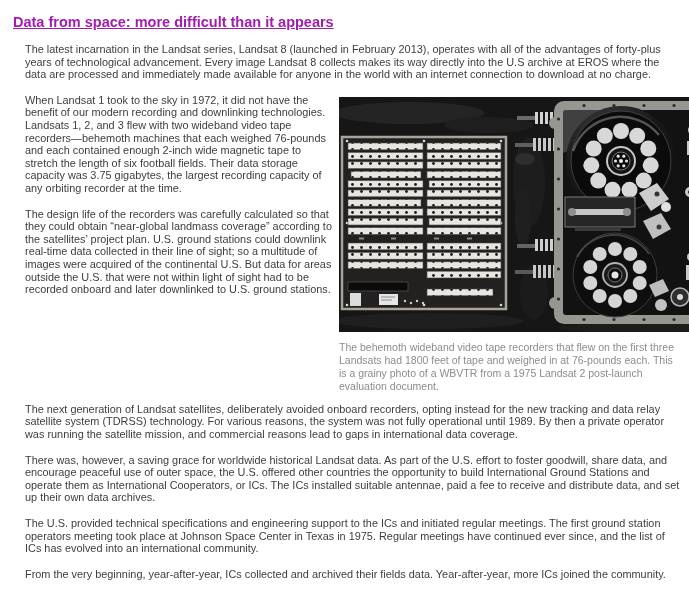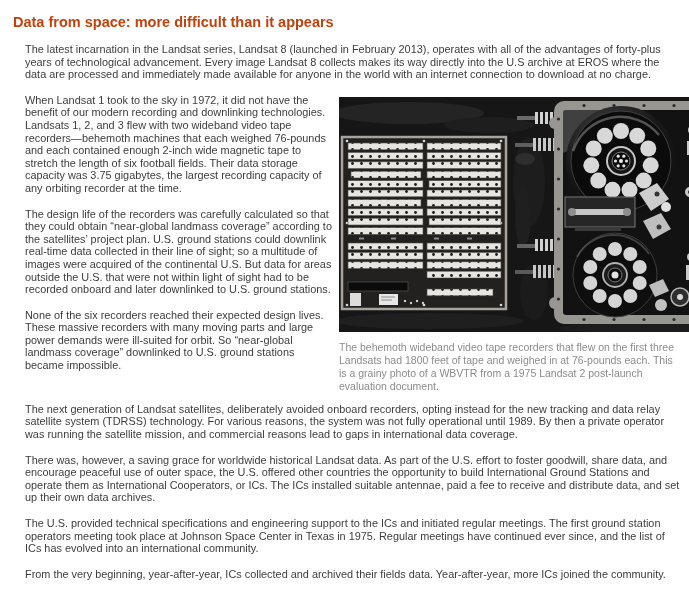--- a/index.html
+++ b/index.html
@@ -4,21 +4,21 @@
 <style>
   html,body{margin:0;padding:0;}
   body{
     width:689px;height:599px;overflow:hidden;background:#ffffff;
     font-family:"Liberation Sans","DejaVu Sans",sans-serif;
     color:#3d3d3d;
   }
   .page{padding:6px 6px 0 13px;}
   h1.article-title{
     font-size:14.5px;line-height:17px;font-weight:bold;
-    color:#c2410c;margin:8px 0 12px 0;
+    color:#a21caf;margin:8px 0 12px 0;text-decoration:underline;
   }
   p.body-para{
     font-size:10.9px;line-height:12.6px;margin:0 0 13px 12px;
     color:#3d3d3d;
   }
   p.clear-float{clear:both;}
   figure.wbvtr-figure{
     float:right;width:344px;margin:3px 0 10px 6px;padding:0;
   }
   .photo-frame{width:384px;height:235px;line-height:0;}
@@ -268,20 +268,19 @@
           <circle cx="322" cy="208" r="6" fill="#c2c2c2"></circle>
           <polygon points="310,188 324,182 330,194 316,200" fill="#bdbdbd"></polygon>
         </g>
       </svg>
     </div>
     <figcaption class="photo-caption">The behemoth wideband video tape recorders that flew on the first three Landsats had 1800 feet of tape and weighed in at 76-pounds each. This is a grainy photo of a WBVTR from a 1975 Landsat 2 post-launch evaluation document.</figcaption>
   </figure>
 
   <p class="body-para">When Landsat 1 took to the sky in 1972, it did not have the benefit of our modern recording and downlinking technologies. Landsats 1, 2, and 3 flew with two wideband video tape recorders—behemoth machines that each weighed 76-pounds and each contained enough 2-inch wide magnetic tape to stretch the length of six football fields. Their data storage capacity was 3.75 gigabytes, the largest recording capacity of any orbiting recorder at the time.</p>
   <p class="body-para">The design life of the recorders was carefully calculated so that they could obtain “near-global landmass coverage” according to the satellites’ project plan. U.S. ground stations could downlink real-time data collected in their line of sight; so a multitude of images were acquired of the continental U.S. But data for areas outside the U.S. that were not within light of sight had to be recorded onboard and later downlinked to U.S. ground stations.</p>
-  <p class="body-para">None of the six recorders reached their expected design lives. These massive recorders with many moving parts and large power demands were ill-suited for orbit. So “near-global landmass coverage” downlinked to U.S. ground stations became impossible.</p>
 
   <p class="body-para clear-float">The next generation of Landsat satellites, deliberately avoided onboard recorders, opting instead for the new tracking and data relay satellite system (TDRSS) technology. For various reasons, the system was not fully operational until 1989. By then a private operator was running the satellite mission, and commercial reasons lead to gaps in international data coverage.</p>
   <p class="body-para">There was, however, a saving grace for worldwide historical Landsat data. As part of the U.S. effort to foster goodwill, share data, and encourage peaceful use of outer space, the U.S. offered other countries the opportunity to build International Ground Stations and operate them as International Cooperators, or ICs. The ICs installed suitable antennae, paid a fee to receive and distribute data, and set up their own data archives.</p>
   <p class="body-para">The U.S. provided technical specifications and engineering support to the ICs and initiated regular meetings. The first ground station operators meeting took place at Johnson Space Center in Texas in 1975. Regular meetings have continued ever since, and the list of ICs has evolved into an international community.</p>
   <p class="body-para">From the very beginning, year-after-year, ICs collected and archived their fields data. Year-after-year, more ICs joined the community.</p>
 
 </div>
 
 </body></html>

